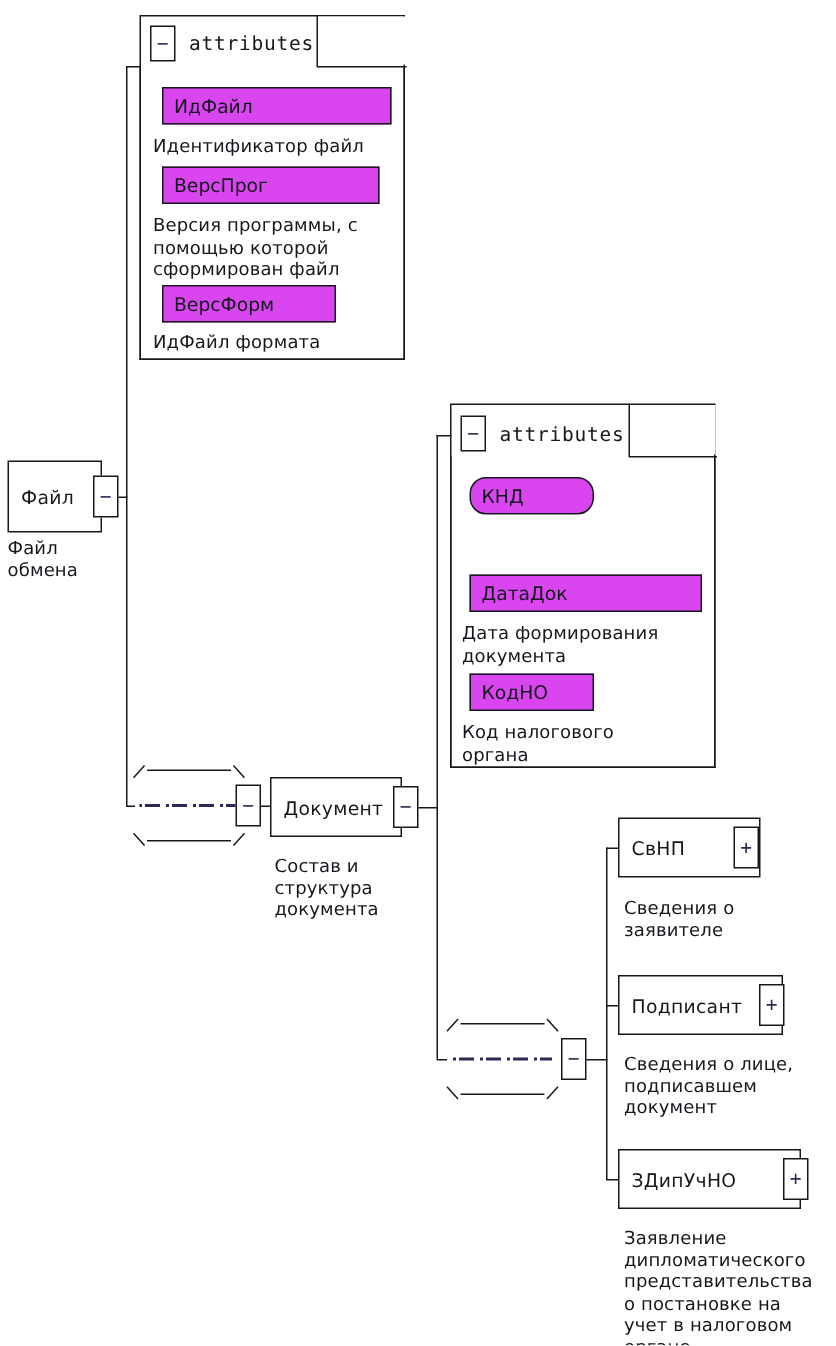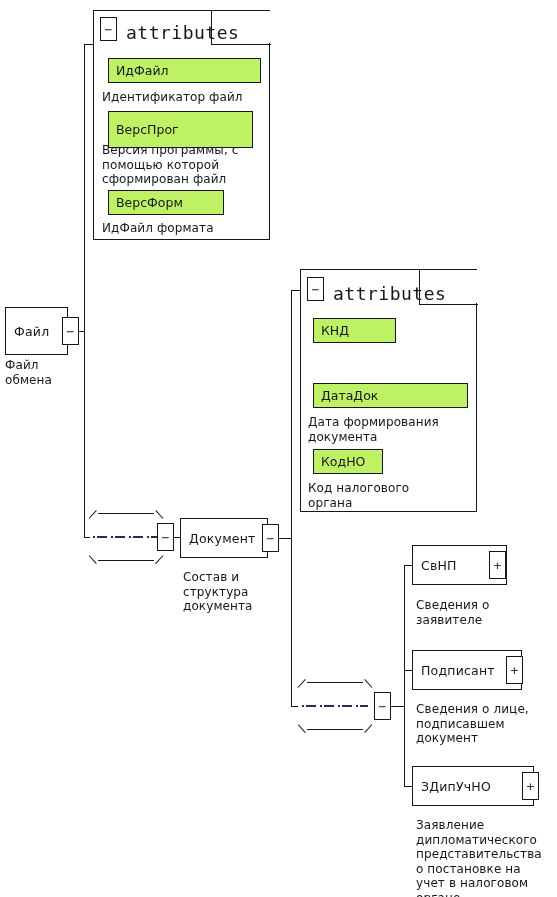--- a/index.html
+++ b/index.html
@@ -29,21 +29,21 @@
     font-size: 12.5px;
     letter-spacing: 0.2px;
     color: #14181c;
     padding-left: 8px;
     white-space: nowrap;
   }
   .attr-box {
     position: absolute;
     box-sizing: border-box;
     border: 1px solid #14181c;
-    background: #bef264;
+    background: #d946ef;
     display: flex;
     align-items: center;
     font-size: 12.5px;
     color: #14181c;
     padding-left: 7px;
     white-space: nowrap;
   }
   .container {
     position: absolute;
     box-sizing: border-box;
@@ -77,21 +77,21 @@
     position: absolute;
     font-size: 12px;
     line-height: 14.5px;
     color: #14181c;
     white-space: pre;
     letter-spacing: 0.1px;
   }
   .attr-title {
     position: absolute;
     font-family: "DejaVu Sans Mono", monospace;
-    font-size: 18px;
+    font-size: 13px;
     color: #14181c;
     letter-spacing: 0.5px;
     white-space: nowrap;
   }
   
   .vline {
     position: absolute;
     width: 1px;
     background: #14181c;
   }
@@ -161,21 +161,21 @@
   <div class="expander expander-sm" style="left:100px; top:17px;">
     <span>−</span>
   </div>
   <div class="attr-title" style="left:126px; top:22px;">attributes</div>
 
   <div class="attr-box" style="left:108px; top:58px; width:153px; height:25px;">
     <span>ИдФайл</span>
   </div>
   <div class="caption" style="left:102px; top:90px;">Идентификатор файл</div>
 
-  <div class="attr-box" style="left:108px; top:111px; width:145px; height:37px;">
+  <div class="attr-box" style="left:108px; top:111px; width:145px; height:25px;">
     <span>ВерсПрог</span>
   </div>
   <div class="caption" style="left:102px; top:143px;">Версия программы, с
 помощью которой
 сформирован файл</div>
 
   <div class="attr-box" style="left:108px; top:190px; width:116px; height:25px;">
     <span>ВерсФорм</span>
   </div>
   <div class="caption" style="left:102px; top:221px;">ИдФайл формата</div>
@@ -232,31 +232,31 @@
   <div class="container" style="left:300px; top:304px; width:177px; height:208px; border-top:none;"></div>
   <div class="hline" style="left:419px; top:304px; width:59px;"></div>
   <div class="vline" style="left:419px; top:269px; height:35px;"></div>
   <div class="container-notch" style="left:420px; top:270px; width:57px; height:33px;"></div>
 
   <div class="expander expander-sm" style="left:307px; top:277px;">
     <span>−</span>
   </div>
   <div class="attr-title" style="left:333px; top:283px;">attributes</div>
 
-  <div class="attr-box" style="left:313px; top:318px; width:83px; height:25px;">
+  <div class="attr-box" style="left:313px; top:318px; width:83px; height:25px;border-radius:11px;">
     <span>КНД</span>
   </div>
 
   <div class="attr-box" style="left:313px; top:383px; width:155px; height:25px;">
     <span>ДатаДок</span>
   </div>
   <div class="caption" style="left:308px; top:415px;">Дата формирования
 документа</div>
 
-  <div class="attr-box" style="left:313px; top:449px; width:70px; height:25px;">
+  <div class="attr-box" style="left:313px; top:449px; width:83px; height:25px;">
     <span>КодНО</span>
   </div>
   <div class="caption" style="left:308px; top:481px;">Код налогового
 органа</div>
 
   <div class="seq" style="left:298px; top:682px;">
     <div class="seq-top"></div>
     <div class="seq-bot"></div>
     <div class="brk brk-tl"></div>
     <div class="brk brk-tr"></div>

